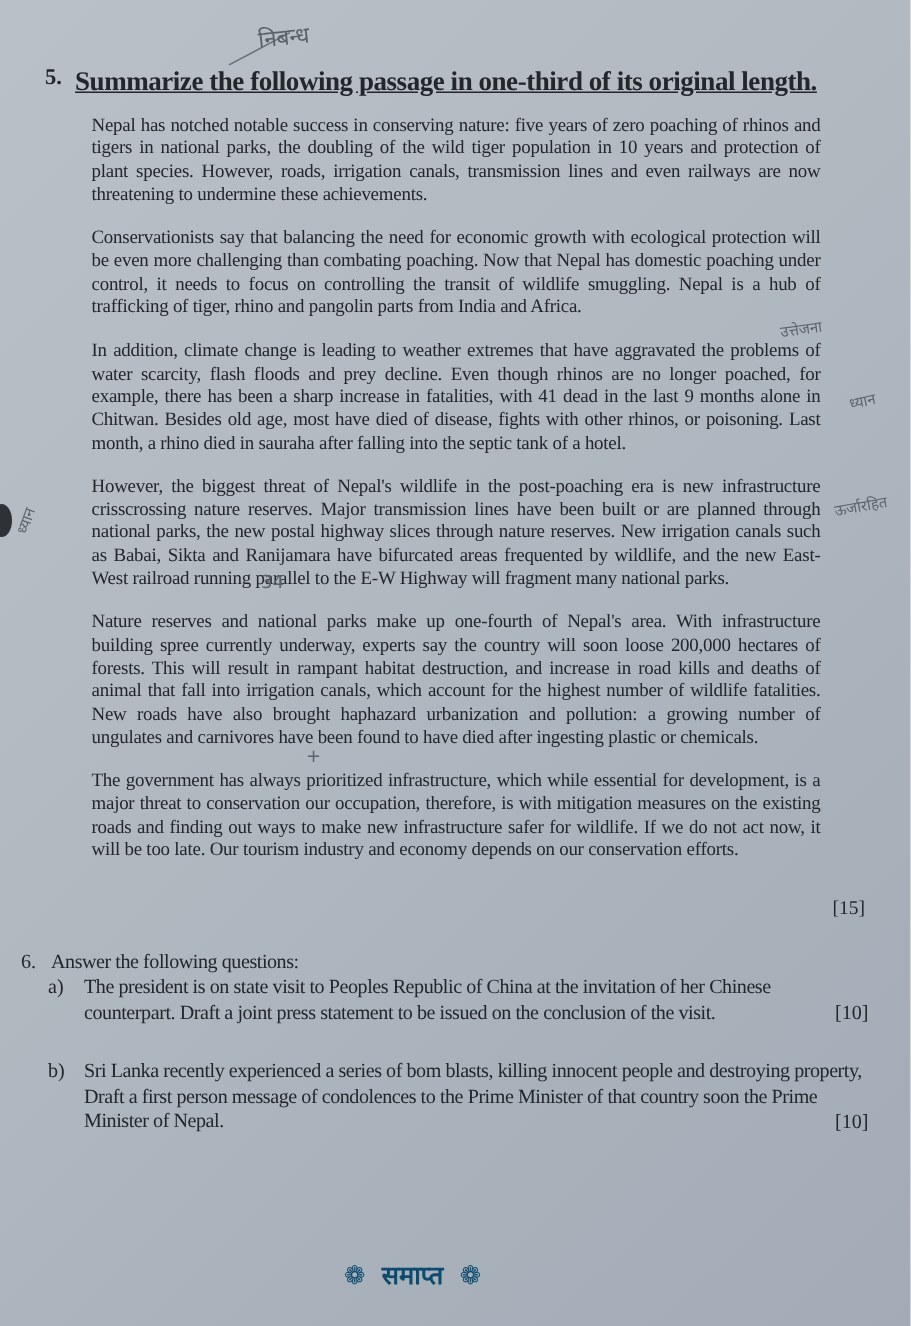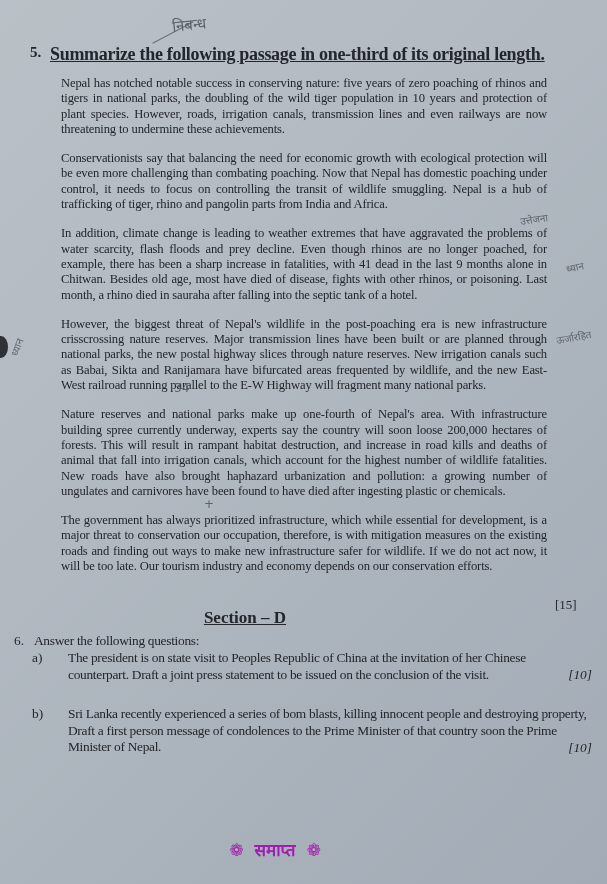--- a/index.html
+++ b/index.html
@@ -35,27 +35,27 @@
     .marks-15 { position: absolute; left: 555px; top: 597px; font-size: 13px; }
     .section-title {
       position: absolute; left: 0; width: 490px; top: 608px; text-align: center;
       font-size: 17px; font-weight: bold; text-decoration: underline;
     }
     .q6 { position: absolute; left: 14px; top: 633px; width: 580px; font-size: 13.4px; line-height: 16.5px; }
     .q6 .num { position: absolute; left: 0; top: 0; }
     .q6 .head { margin-left: 20px; letter-spacing: -0.3px; }
     .sub { position: absolute; left: 18px; width: 560px; }
     .sub .lbl { position: absolute; left: 0; top: 0; }
-    .sub .txt { margin-left: 36px; width: 520px; letter-spacing: -0.3px; }
-    .sub .mk { position: absolute; right: 0; font-style: italic; }
+    .sub .txt { margin-left: 24px; width: 520px; letter-spacing: -0.3px; }
+    .sub .mk { position: absolute; right: 13px; }
     .sub-a { top: 17px; }
     .sub-b { top: 73px; }
     .footer {
       position: absolute; left: 0; width: 550px; top: 838px; text-align: center;
-      font-family: "DejaVu Sans", sans-serif; font-size: 17px; font-weight: bold; color: #a21caf;
+      font-family: "DejaVu Sans", sans-serif; font-size: 17px; font-weight: bold; color: #0c4a6e;
     }
     .footer .orn { font-size: 17px; margin: 0 5px; }
     .margin-note {
       position: absolute; font-family: "DejaVu Sans", sans-serif; color: #5d636b; font-size: 10px;
     }
     .hole {
       position: absolute; left: -6px; top: 336px; width: 14px; height: 22px; border-radius: 50%;
       background: #2e3236;
     }
   </style>
@@ -85,21 +85,20 @@
 
   <div class="marks-15">[15]</div>
 
   <div class="margin-note" style="left:520px;top:212px;transform:rotate(-8deg);">उत्तेजना</div>
   <div class="margin-note" style="left:566px;top:260px;transform:rotate(-12deg);">ध्यान</div>
   <div class="margin-note" style="left:556px;top:330px;transform:rotate(-10deg);">ऊर्जारहित</div>
   <div class="margin-note" style="left:8px;top:340px;transform:rotate(-70deg);">ध्यान</div>
   <div class="margin-note" style="left:174px;top:381px;font-size:12px;">34</div>
   <div class="margin-note" style="left:204px;top:497px;font-size:12px;">+</div>
 
-  <div class="section-title">Section – D</div>
 
   <div class="q6">
     <span class="num">6.</span>
     <div class="head">Answer the following questions:</div>
 
     <div class="sub sub-a">
       <span class="lbl">a)</span>
       <div class="txt">The president is on state visit to Peoples Republic of China at the invitation of her Chinese counterpart. Draft a joint press statement to be issued on the conclusion of the visit.</div>
       <span class="mk" style="top:17px;">[10]</span>
     </div>

